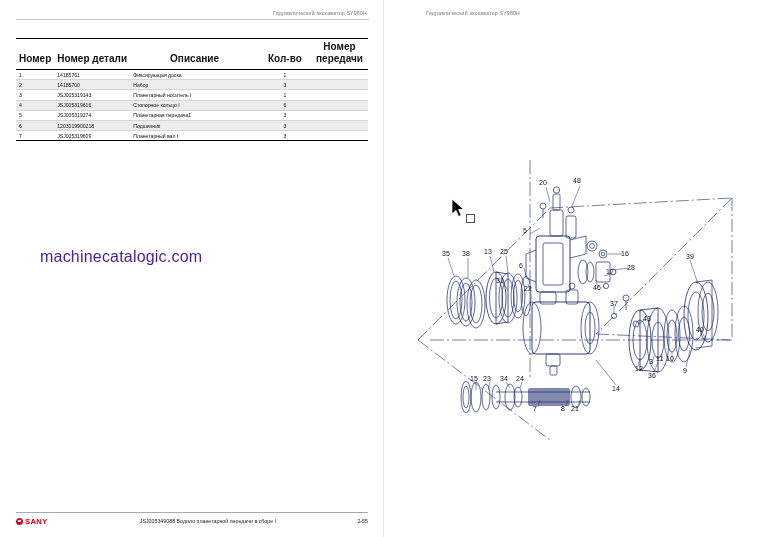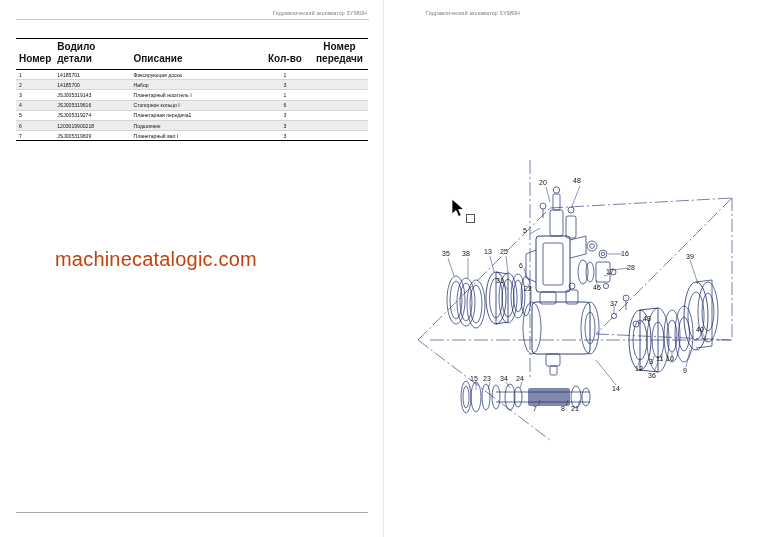--- a/index.html
+++ b/index.html
@@ -61,42 +61,42 @@
     font-weight: bold;
     padding: 2px 3px 5px 3px;
     border-bottom: 1.2px solid #000;
     border-top: 1.2px solid #000;
     text-align: left;
     vertical-align: bottom;
     line-height: 1.15;
   }
   .parts-table thead th.c-qty,
   .parts-table thead th.c-page { text-align: center; }
-  .parts-table thead th.c-desc { text-align: left; }
+  .parts-table thead th.c-desc { text-align: center; }
 
   .parts-table tbody td {
     padding: 1.6px 3px;
     border-bottom: 0.6px solid #d6d6d6;
     vertical-align: middle;
   }
   .parts-table tbody tr.alt td { background: #ededed; }
   .parts-table tbody tr:last-child td { border-bottom: 1.2px solid #000; }
   .col-no   { width: 30px; }
   .col-pn   { width: 78px; }
   .col-desc { width: 140px; }
   .col-qty  { width: 52px; text-align: center; }
   .col-page { width: 52px; text-align: center; }
 
   
   .watermark {
     position: absolute;
-    left: 55px;
+    left: 40px;
     top: 248px;
-    font-size: 20px;
-    color: #c2410c;
+    font-size: 16px;
+    color: #4c1d95;
     font-family: "Liberation Sans", sans-serif;
     letter-spacing: 0.2px;
     white-space: nowrap;
     pointer-events: none;
   }
 
   
   .footer-rule {
     position: absolute;
     bottom: 24px;
@@ -179,21 +179,21 @@
 
   <div class="sheet sheet-left">
 
     <div class="page-header left-hdr">Гидравлический экскаватор SY980H</div>
     <div class="hdr-rule"></div>
 
     <table class="parts-table">
       <thead>
         <tr>
           <th class="col-no">Номер</th>
-          <th class="col-pn">Водило детали</th>
+          <th class="col-pn">Номер детали</th>
           <th class="col-desc c-desc">Описание</th>
           <th class="col-qty c-qty">Кол-во</th>
           <th class="col-page c-page">
             <span>Номер</span><br>
             <span>передачи</span>
           </th>
         </tr>
       </thead>
       <tbody>
         <tr>
@@ -244,20 +244,28 @@
           <td class="col-desc">Планетарный вал Ⅰ</td>
           <td class="col-qty">3</td>
           <td class="col-page"></td>
         </tr>
       </tbody>
     </table>
 
     <div class="watermark">machinecatalogic.com</div>
 
     <div class="footer-rule left-f"></div>
+    <div class="footer left-foot">
+      <div class="brand">
+        <span class="brand-mark"></span>
+        <span class="brand-name">SANY</span>
+      </div>
+      <div class="footer-center">JSJ005349088 Водило планетарной передачи в сборе Ⅰ</div>
+      <div class="footer-right">2-55</div>
+    </div>
   </div>
 
   <div class="sheet sheet-right">
     <div class="page-header right-hdr">Гидравлический экскаватор SY980H</div>
     <div class="hdr-rule right-rule"></div>
 
   </div>
 
   <div class="diagram">
     <svg width="352" height="450" viewBox="0 0 352 450">

